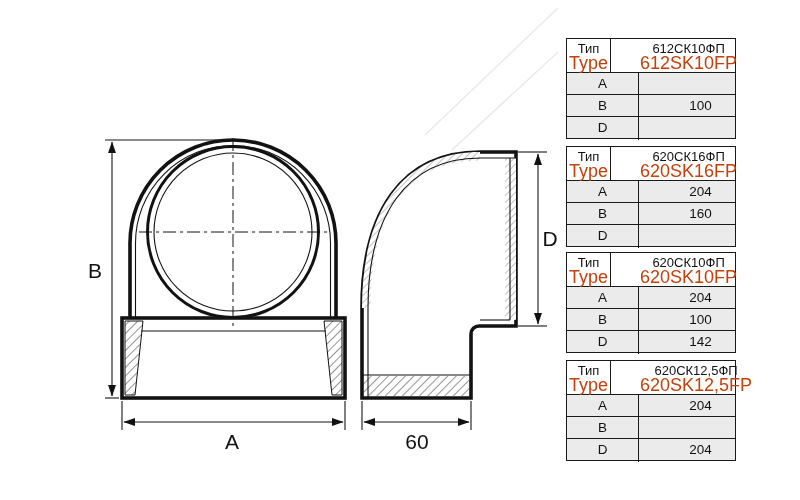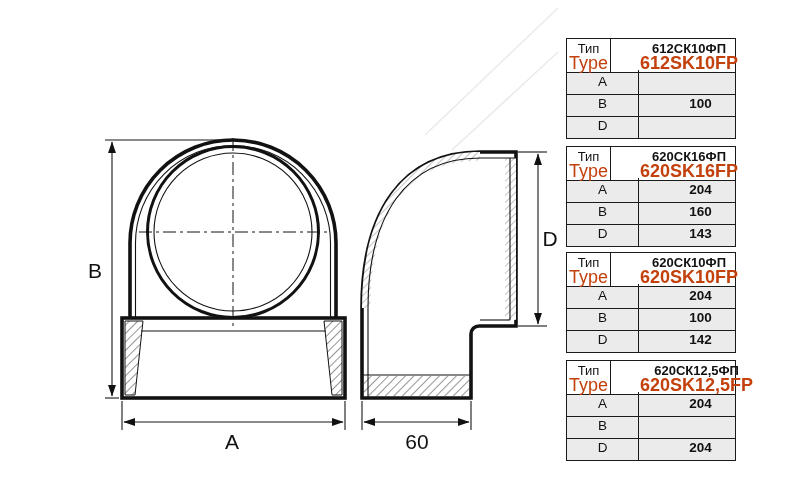--- a/index.html
+++ b/index.html
@@ -9,28 +9,28 @@
     font-family:"Liberation Sans","DejaVu Sans",sans-serif;
     position:relative; overflow:hidden;
   }
   #app { position:absolute; inset:0; width:800px; height:500px; background:#fff; }
   .drawing { position:absolute; left:0; top:0; }
 
   .spec-table {
     position:absolute; left:566px; width:170px;
     border:1px solid #1a1a1a; background:#fff;
   }
-  .trow { display:flex; border-top:1px solid #1a1a1a; align-items:flex-end;gap:27px; }
+  .trow { display:flex; border-top:1px solid #1a1a1a; align-items:center;gap:27px; }
   .trow:first-child { border-top:none; }
   .tcell {
     display:flex; flex-direction:column; justify-content:center;
     text-align:center; padding:2px 2px;
   }
   .tcell.left  { width:72px; border-right:1px solid #1a1a1a; }
-  .tcell.right { flex:1;font-weight:bold; }
+  .tcell.right { flex:1; }
   .trow.header { background:#fff; min-height:33px; }
   .trow.data   { background:#ebebeb; height:22px; }
   .l1 { font-size:13px;   color:#111;    line-height:15px; white-space:nowrap; }
   .l2 { font-size:18px; color:#c2410c; line-height:14px; white-space:nowrap; }
   .val{ font-size:13.5px; color:#111;    line-height:20px; }
 </style>
 </head>
 <body>
 
 <div id="app">
@@ -144,21 +144,20 @@
     <div class="trow data">
       <div class="tcell left val">A</div>
       <div class="tcell right val">204</div>
     </div>
     <div class="trow data">
       <div class="tcell left val">B</div>
       <div class="tcell right val">160</div>
     </div>
     <div class="trow data">
       <div class="tcell left val">D</div>
-      <div class="tcell right val">143</div>
     </div>
   </div>
 
   <div class="spec-table" style="top:252px">
     <div class="trow header">
       <div class="tcell left">
         <div class="l1">Тип</div>
         <div class="l2">Type</div>
       </div>
       <div class="tcell right">

